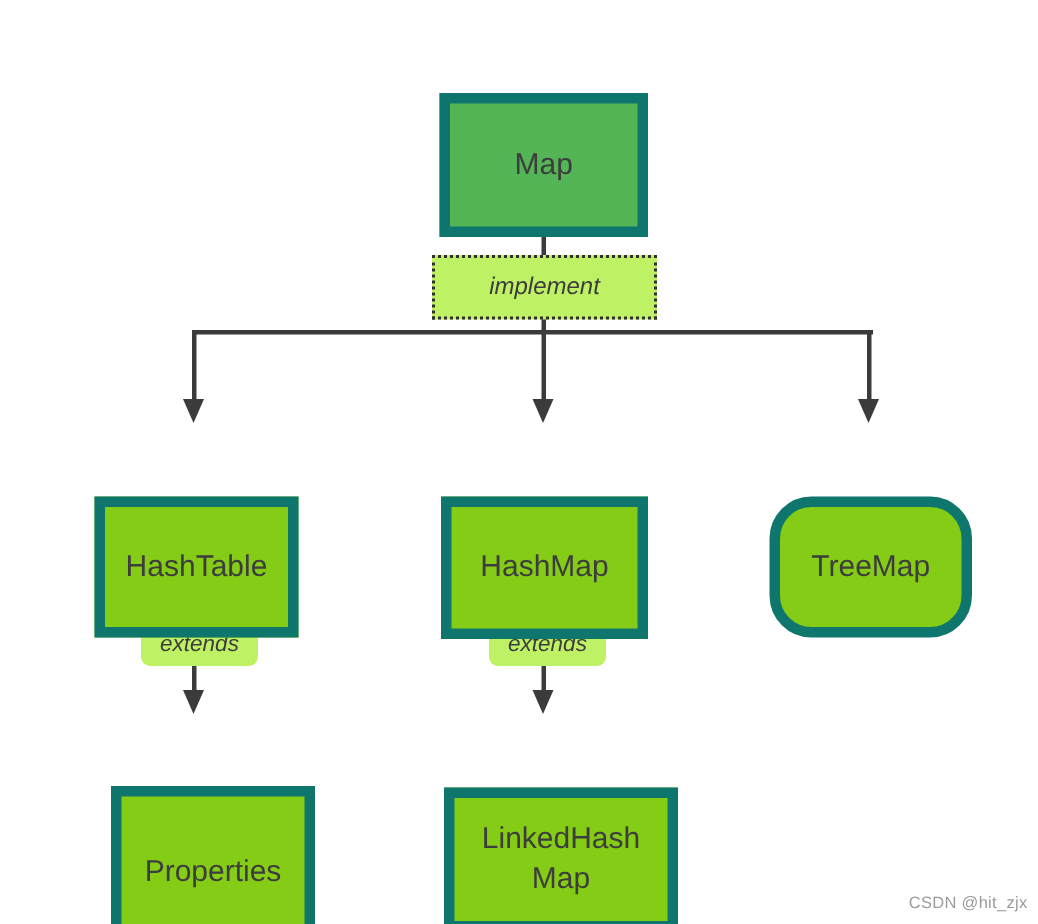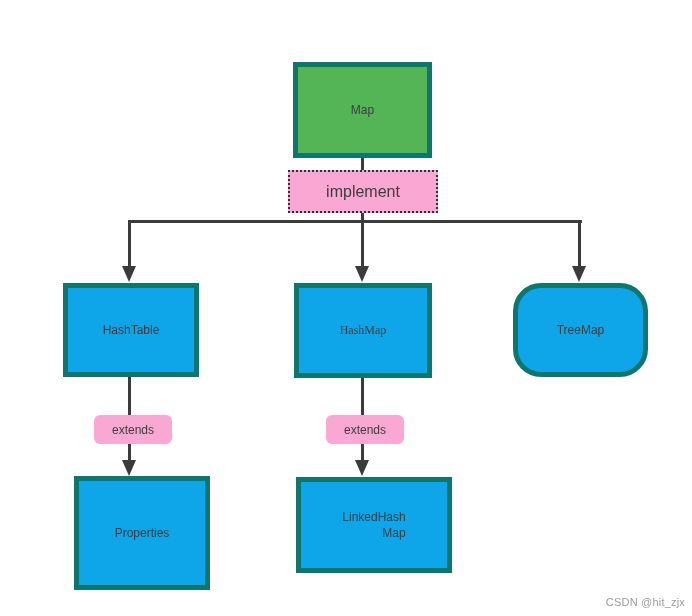--- a/index.html
+++ b/index.html
@@ -12,36 +12,36 @@
     position: relative;
     width: 692px;
     height: 616px;
     background: #ffffff;
     overflow: hidden;
   }
   
   .node {
     position: absolute;
     box-sizing: border-box;
-    border: 5px solid #0f766e;
+    border: 7px solid #0f766e;
     color: #3d3d3d;
-    font-size: 12px;
+    font-size: 20px;
     display: flex;
     align-items: center;
     justify-content: center;
-    text-align: right;
+    text-align: center;
     white-space: pre-line;
     line-height: 1.35;
   }
   .node.green { background: #53b556; }
-  .node.blue  { background: #0ea5e9; }
+  .node.blue  { background: #84cc16; margin-top: 48px; }
 
   #node-map           { left: 293px; top: 62px;  width: 139px; height: 96px; }
   #node-hashtable     { left: 63px;  top: 283px; width: 136px; height: 94px; }
-  #node-hashmap       { left: 294px; top: 283px; width: 138px; height: 95px; font-family: Liberation Serif, serif; }
+  #node-hashmap       { left: 294px; top: 283px; width: 138px; height: 95px; }
   #node-treemap       { left: 513px; top: 283px; width: 135px; height: 94px; border-radius: 28px; }
   #node-properties    { left: 74px;  top: 476px; width: 136px; height: 114px; }
   #node-linkedhashmap { left: 296px; top: 477px; width: 156px; height: 96px; }
 
   
   .line {
     position: absolute;
     background: #3b3b3b;
   }
   #line-map-implement   { left: 361px; top: 158px; width: 3px;  height: 13px; }
@@ -65,37 +65,38 @@
   #arrow-hashtable { left: 122px; top: 266px; }
   #arrow-hashmap   { left: 355px; top: 266px; }
   #arrow-treemap   { left: 572px; top: 266px; }
   #arrow-props     { left: 122px; top: 460px; }
   #arrow-lhm       { left: 355px; top: 460px; }
 
   
   .edge-label {
     position: absolute;
     box-sizing: border-box;
-    background: #f9a8d4;
+    background: #bef264;
     color: #3d3d3d;
     display: flex;
     align-items: center;
     justify-content: center;
     text-align: right;
+    font-style: italic;
   }
   #label-implement {
     left: 288px; top: 170px; width: 150px; height: 43px;
     border: 2px dotted #2f2f2f;
     font-size: 16px;
   }
   #label-extends-left,
   #label-extends-right {
     width: 78px; height: 29px;
     border-radius: 6px;
-    font-size: 12px;
+    font-size: 15px;
   }
   #label-extends-left  { left: 94px;  top: 415px; }
   #label-extends-right { left: 326px; top: 415px; }
 
   
   #watermark {
     position: absolute;
     right: 7px;
     top: 596px;
     font-size: 11px;

